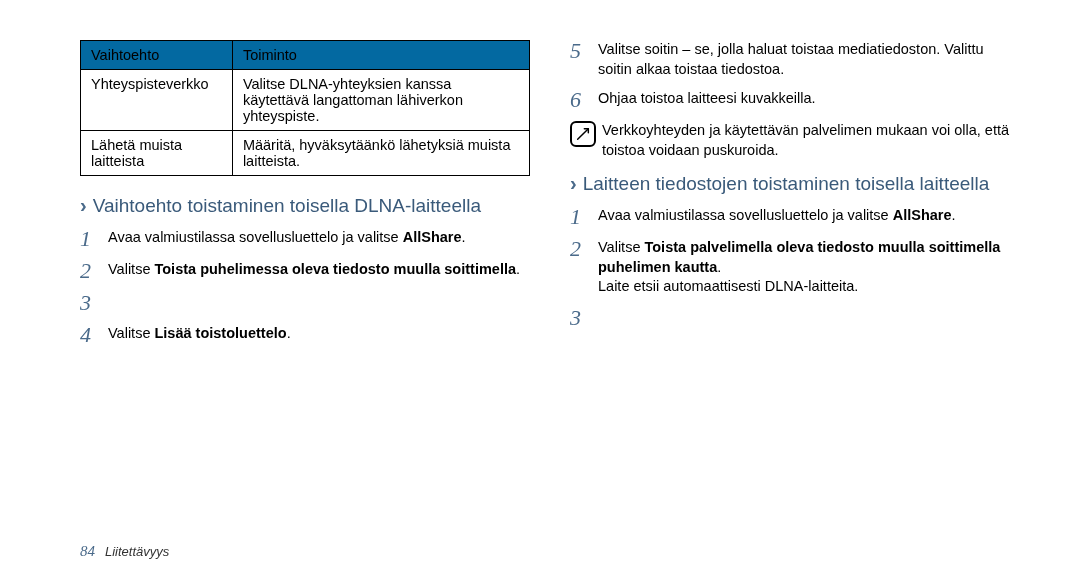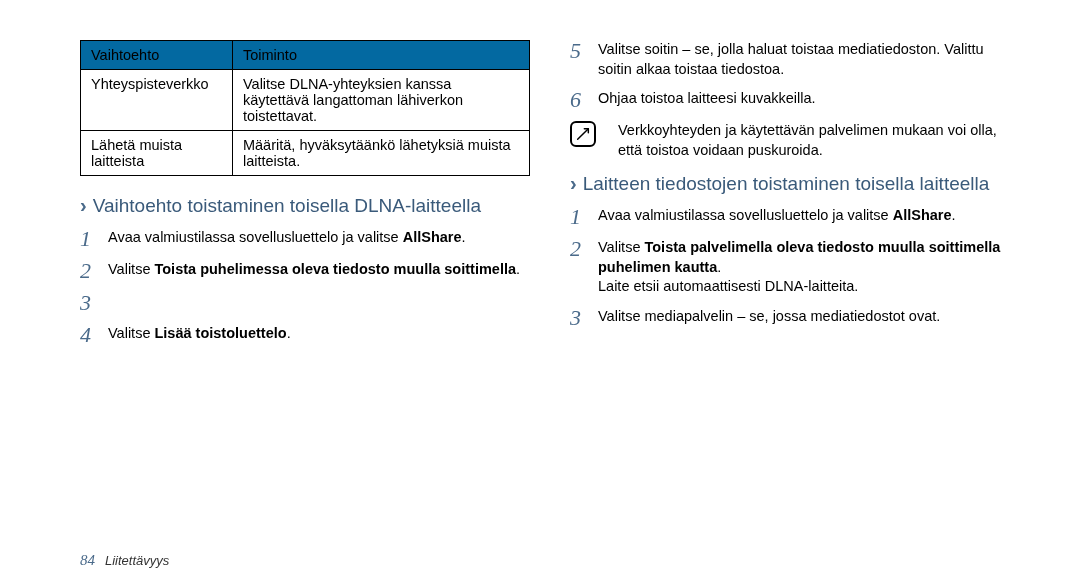--- a/index.html
+++ b/index.html
@@ -71,39 +71,39 @@
     font-style: italic;
     font-size: 22px;
     color: #4a6a8a;
     min-width: 18px;
     line-height: 1;
   }
   .steptext b { font-weight: bold; }
   .note-row {
     display: flex;
     align-items: flex-start;
-    gap: 22px;
+    gap: 6px;
     font-size: 14.5px;
     line-height: 1.35;
     margin-bottom: 12px;
   }
   .note-icon {
     width: 26px;
     height: 26px;
     border: 2px solid #000;
     border-radius: 6px;
     display: flex;
     align-items: center;
     justify-content: center;
     flex-shrink: 0;
   }
   .note-icon svg { width: 16px; height: 16px; }
   .footer {
     position: absolute;
-    bottom: 17px;
+    bottom: 26px;
     left: 80px;
     font-size: 13px;
     color: #333;
     display: flex;
     align-items: center;
     gap: 10px;
   }
   .footer .pg {
     font-style: italic;
     font-family: Georgia, serif;
@@ -120,21 +120,21 @@
     <table>
       <thead>
         <tr>
           <th>Vaihtoehto</th>
           <th>Toiminto</th>
         </tr>
       </thead>
       <tbody>
         <tr>
           <td>Yhteyspisteverkko</td>
-          <td>Valitse DLNA-yhteyksien kanssa käytettävä langattoman lähiverkon toistettavat.</td>
+          <td>Valitse DLNA-yhteyksien kanssa käytettävä langattoman lähiverkon yhteyspiste.</td>
         </tr>
         <tr>
           <td>Lähetä muista laitteista</td>
           <td>Määritä, hyväksytäänkö lähetyksiä muista laitteista.</td>
         </tr>
       </tbody>
     </table>
 
     <div class="section-head">
       <span class="chev">›</span>
@@ -191,21 +191,20 @@
       <li>
           <span class="num">1</span>
           <span class="steptext">Avaa valmiustilassa sovellusluettelo ja valitse <b>AllShare</b>.</span>
         </li>
       <li>
           <span class="num">2</span>
           <span class="steptext">Valitse <b>Toista palvelimella oleva tiedosto muulla soittimella puhelimen kautta</b>.<br>Laite etsii automaattisesti DLNA-laitteita.</span>
         </li>
       <li>
           <span class="num">3</span>
-          <span class="steptext">Valitse mediapalvelin – se, jossa mediatiedostot ovat.</span>
         </li>
     </ul>
   </div>
 </div>
 
 <div class="footer">
   <span class="pg">84</span>
   <span class="sec">Liitettävyys</span>
 </div>
 

